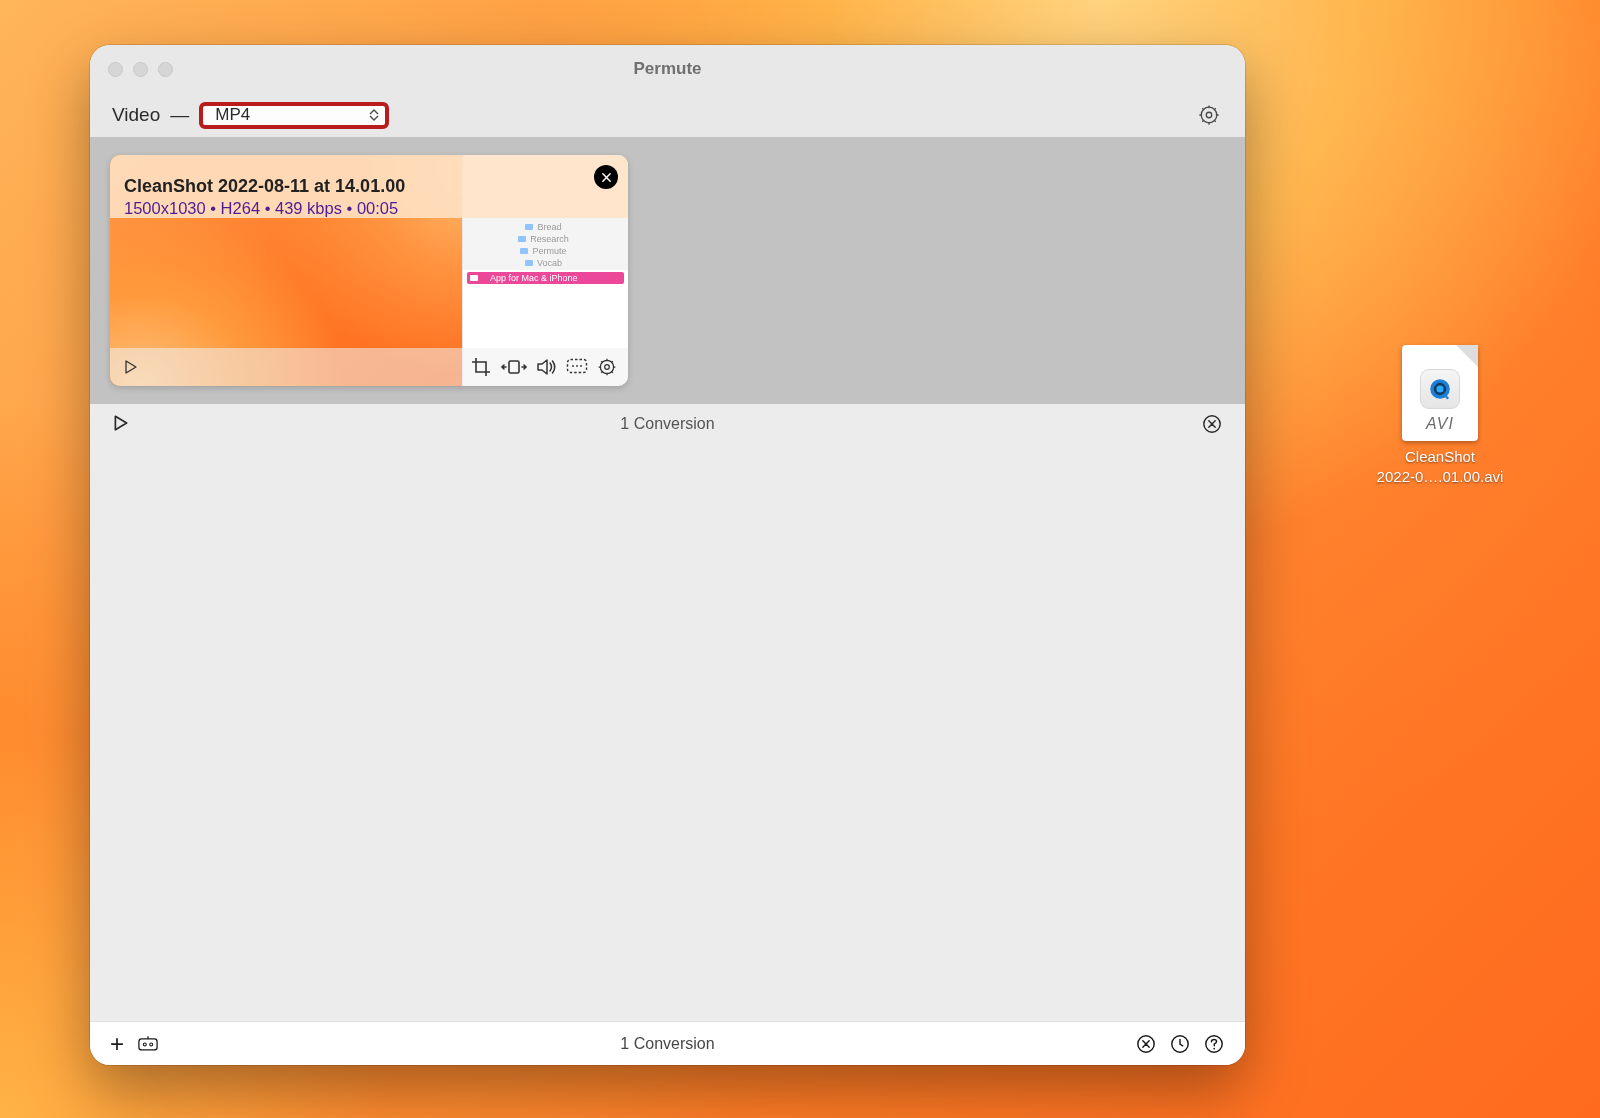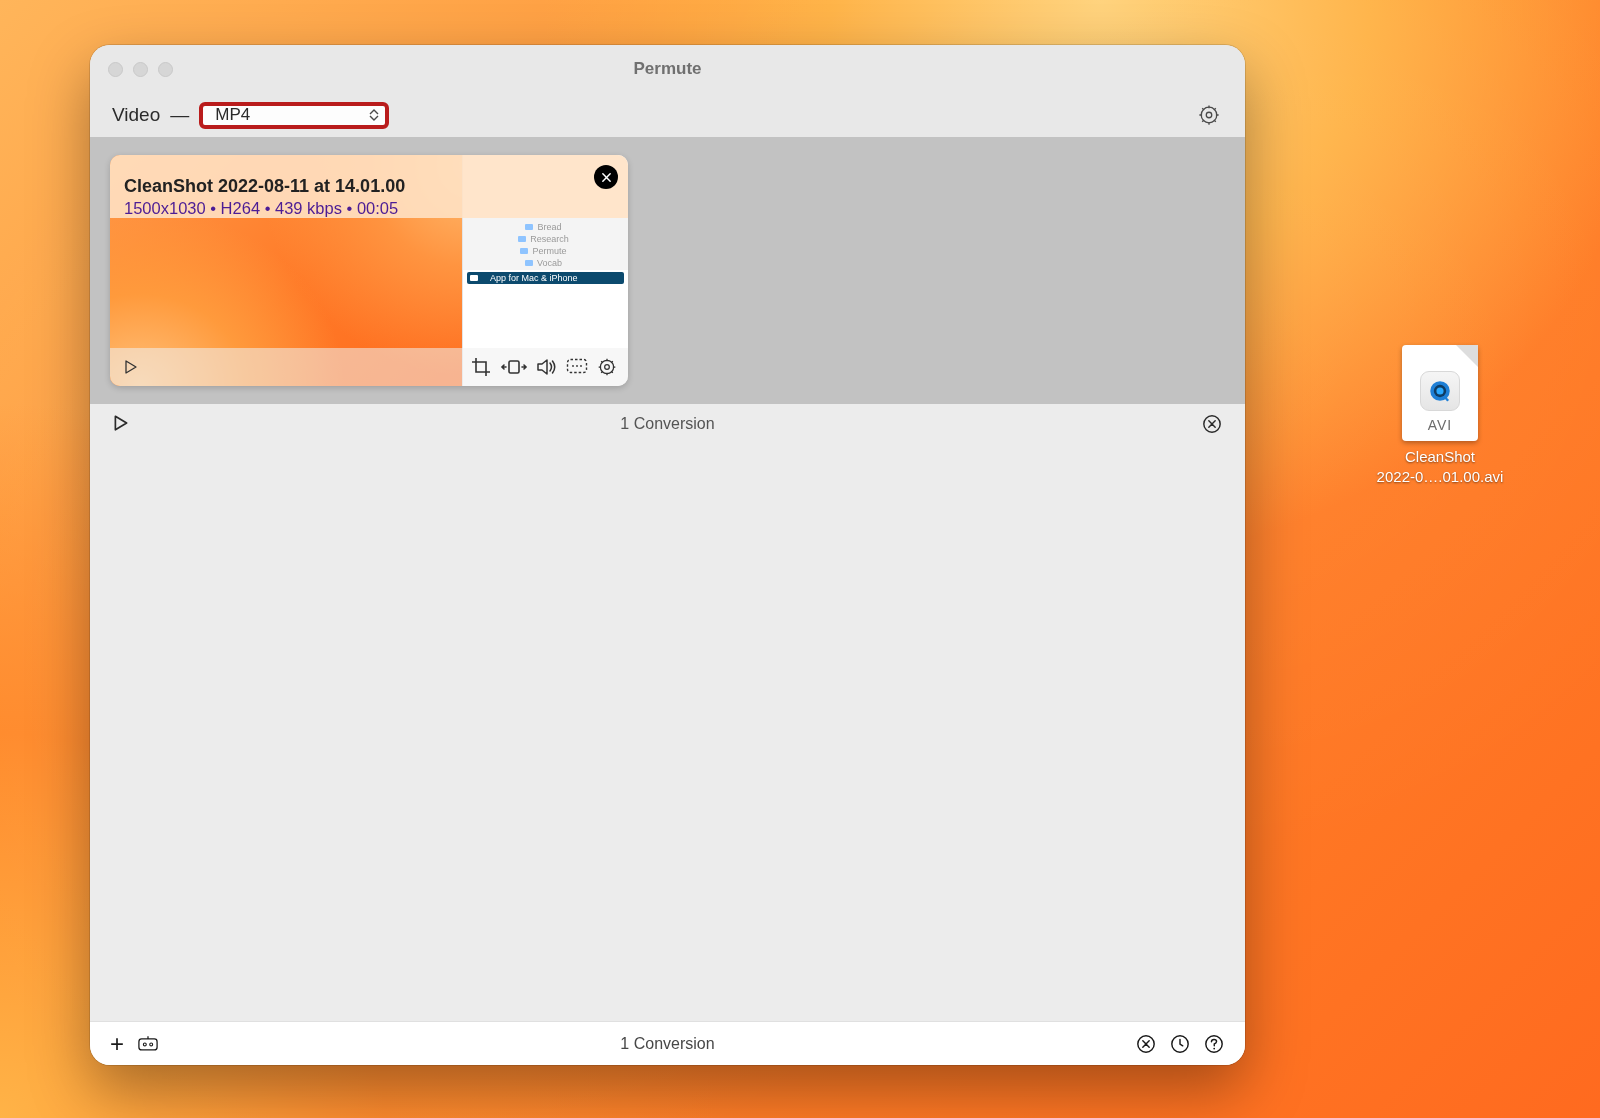--- a/index.html
+++ b/index.html
@@ -115,21 +115,21 @@
     display:flex; flex-direction:column;
     font-size:9px; color:#9a9a9a;
   }
   .thumb-right .finder-top{
     background:#f4f4f4;
     padding:4px 6px 2px 2px;
     display:flex; flex-direction:column; gap:2px;align-items:center;
   }
   .thumb-right .row{display:flex;align-items:center;gap:4px;}
   .thumb-right .folder{width:8px;height:6px;background:#8fc4ff;border-radius:1px;}
-  .thumb-right .highlight{background:#0c4a6e;color:#fff;border-radius:2px;padding:1px 3px;gap:12px;}
+  .thumb-right .highlight{background:#ec4899;color:#fff;border-radius:2px;padding:1px 3px;gap:12px;}
   .card-toolbar{
     position:absolute; left:0; right:0; bottom:0; height:38px;
     background: rgba(240,240,240,0.55);
     display:flex; align-items:center;
     padding: 0 10px;
     gap:8px;
     z-index:3;
   }
   .card-toolbar .spacer{flex:1;}
   .tb-btn{ width:22px; height:22px; display:flex; align-items:center; justify-content:center; color:#333; cursor:pointer;}
@@ -200,21 +200,21 @@
     border-bottom-left-radius:3px;
   }
   .file-icon .qt{
     width:40px;height:40px;border-radius:9px;
     background:linear-gradient(#f5f5f5,#e5e5e5);
     display:flex;align-items:center;justify-content:center;
     margin-bottom:6px;
     border:1px solid #d8d8d8;
   }
   .file-icon .qt svg{width:26px;height:26px;}
-  .file-icon .ext{ font-size:14px; letter-spacing:1px; color:#6c6c6c;}
+  .file-icon .ext{ font-size:16px; letter-spacing:1px; color:#6c6c6c;font-style:italic;}
   .file-label{
     font-size:15px; line-height:1.3;
     text-shadow:0 1px 2px rgba(0,0,0,0.5);
   }
 </style>
 </head>
 <body>
 
 <div class="desktop">
 

